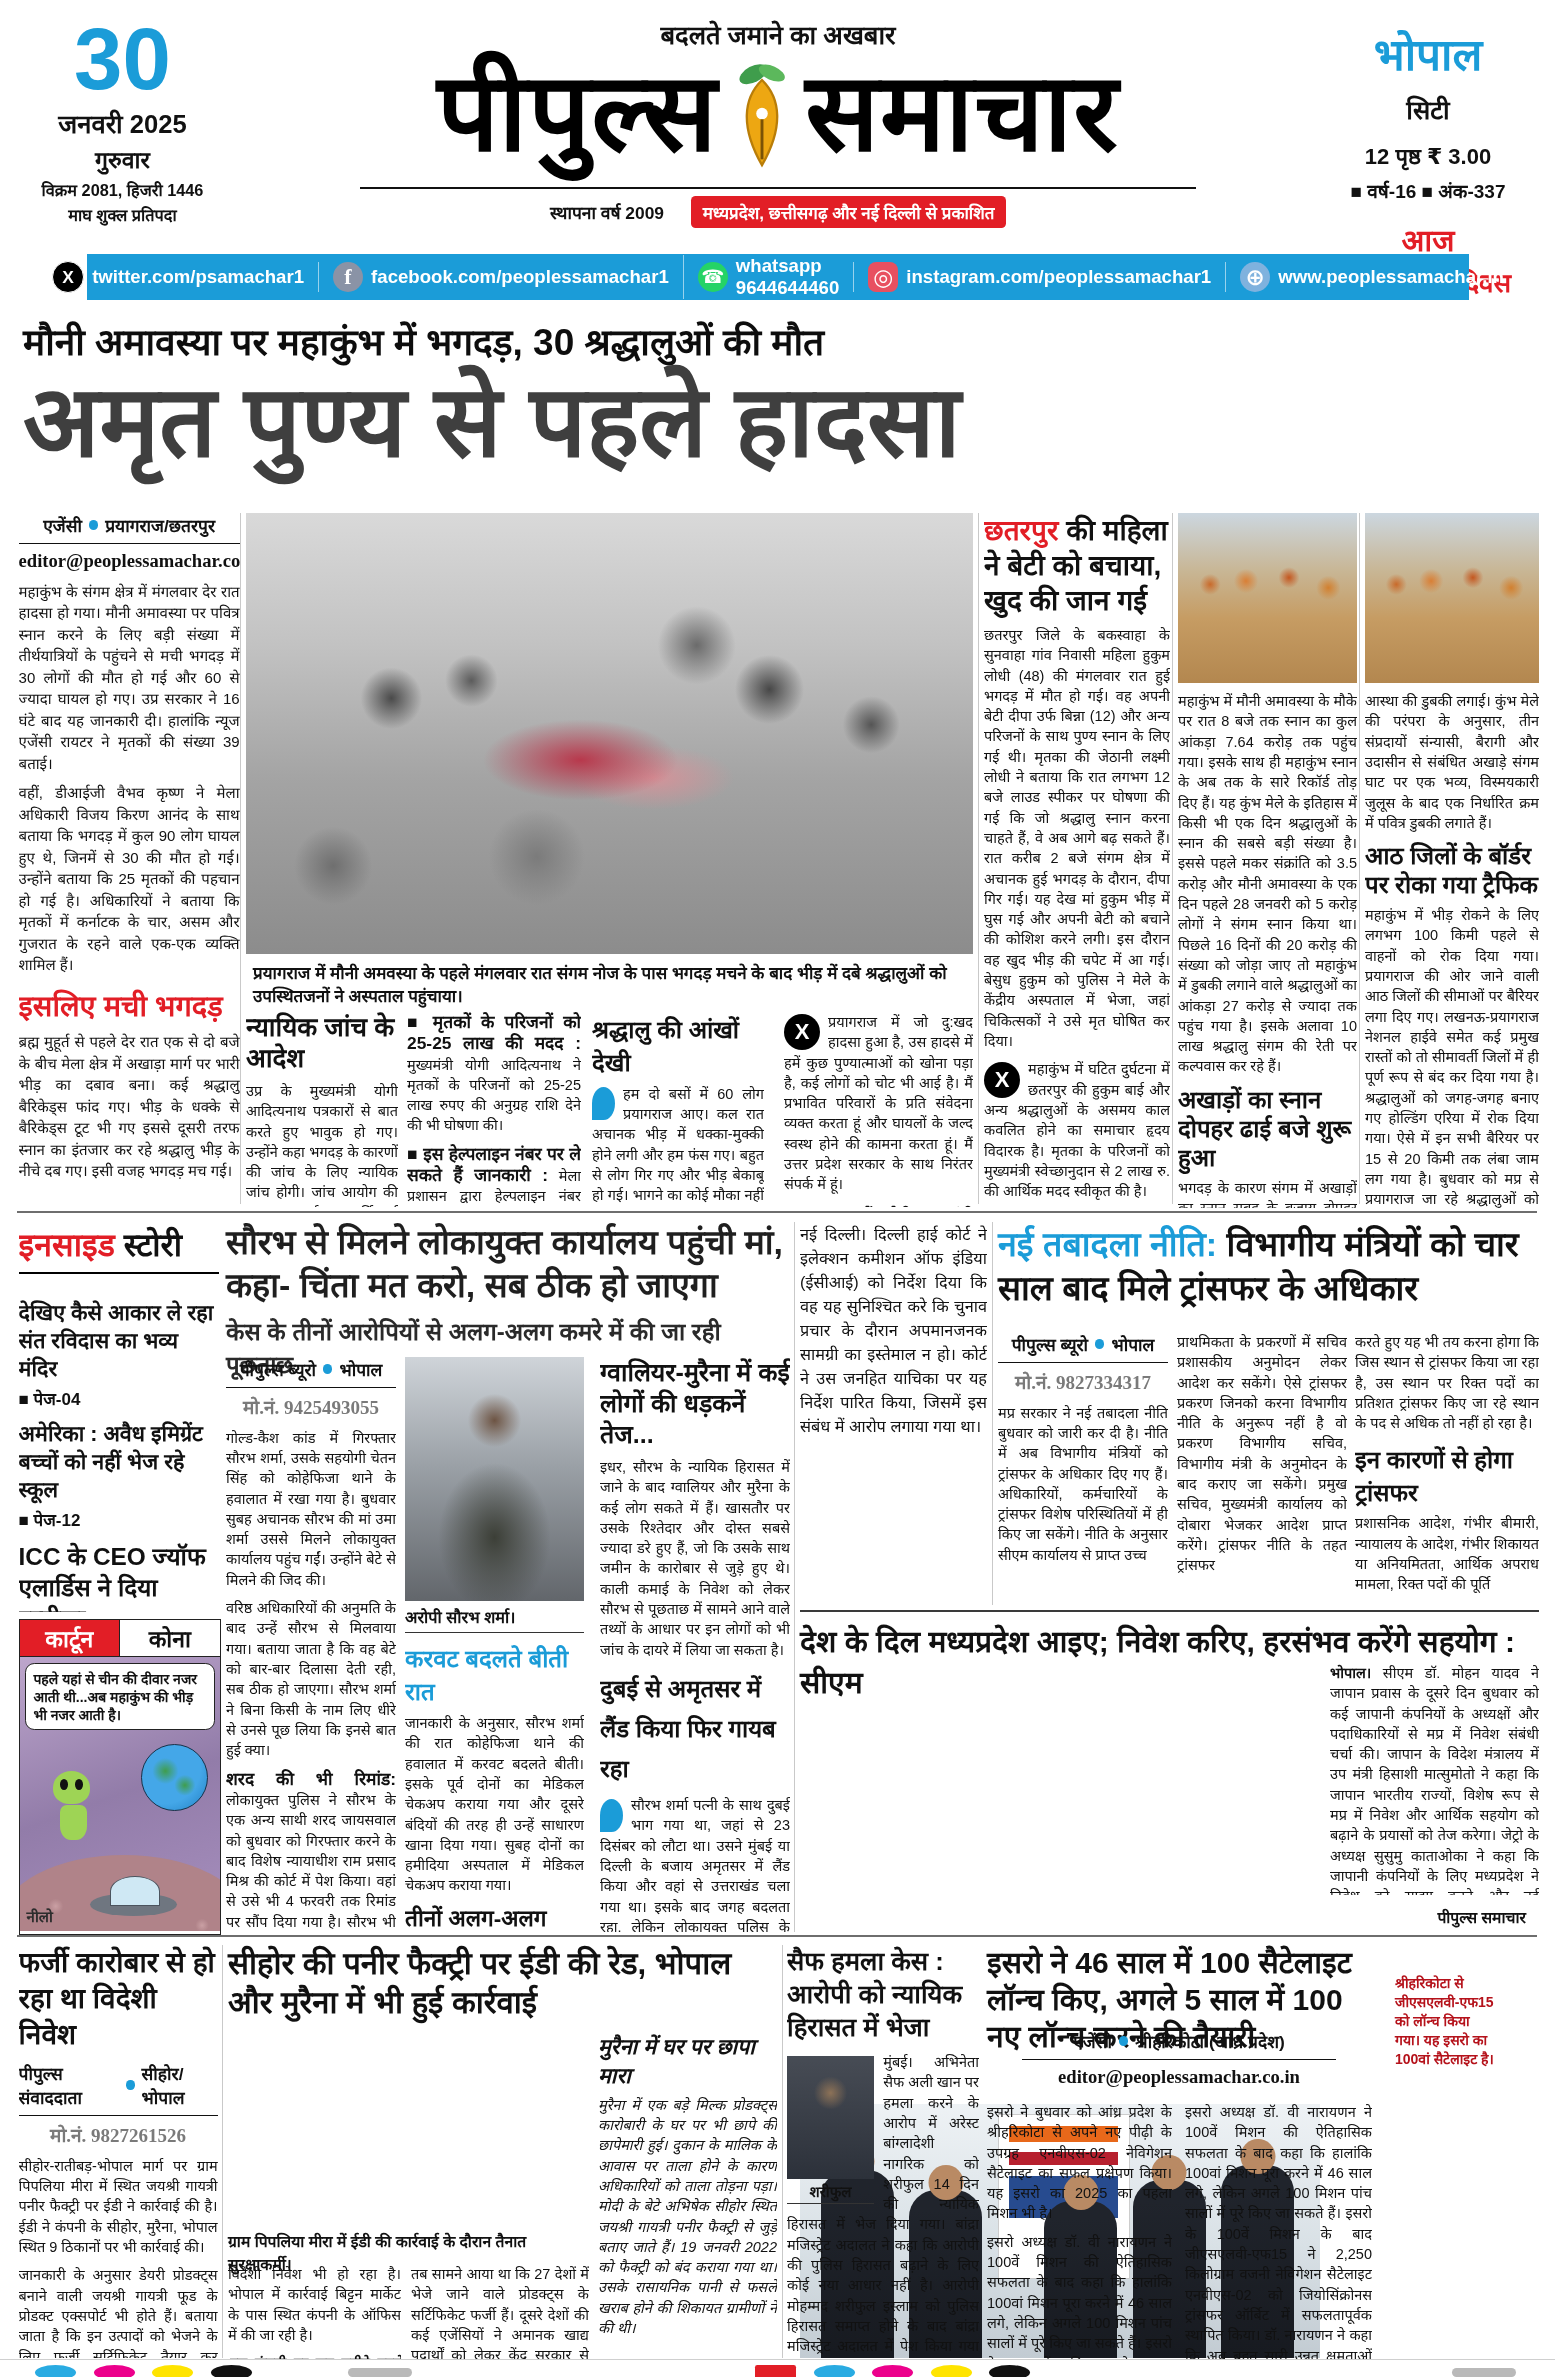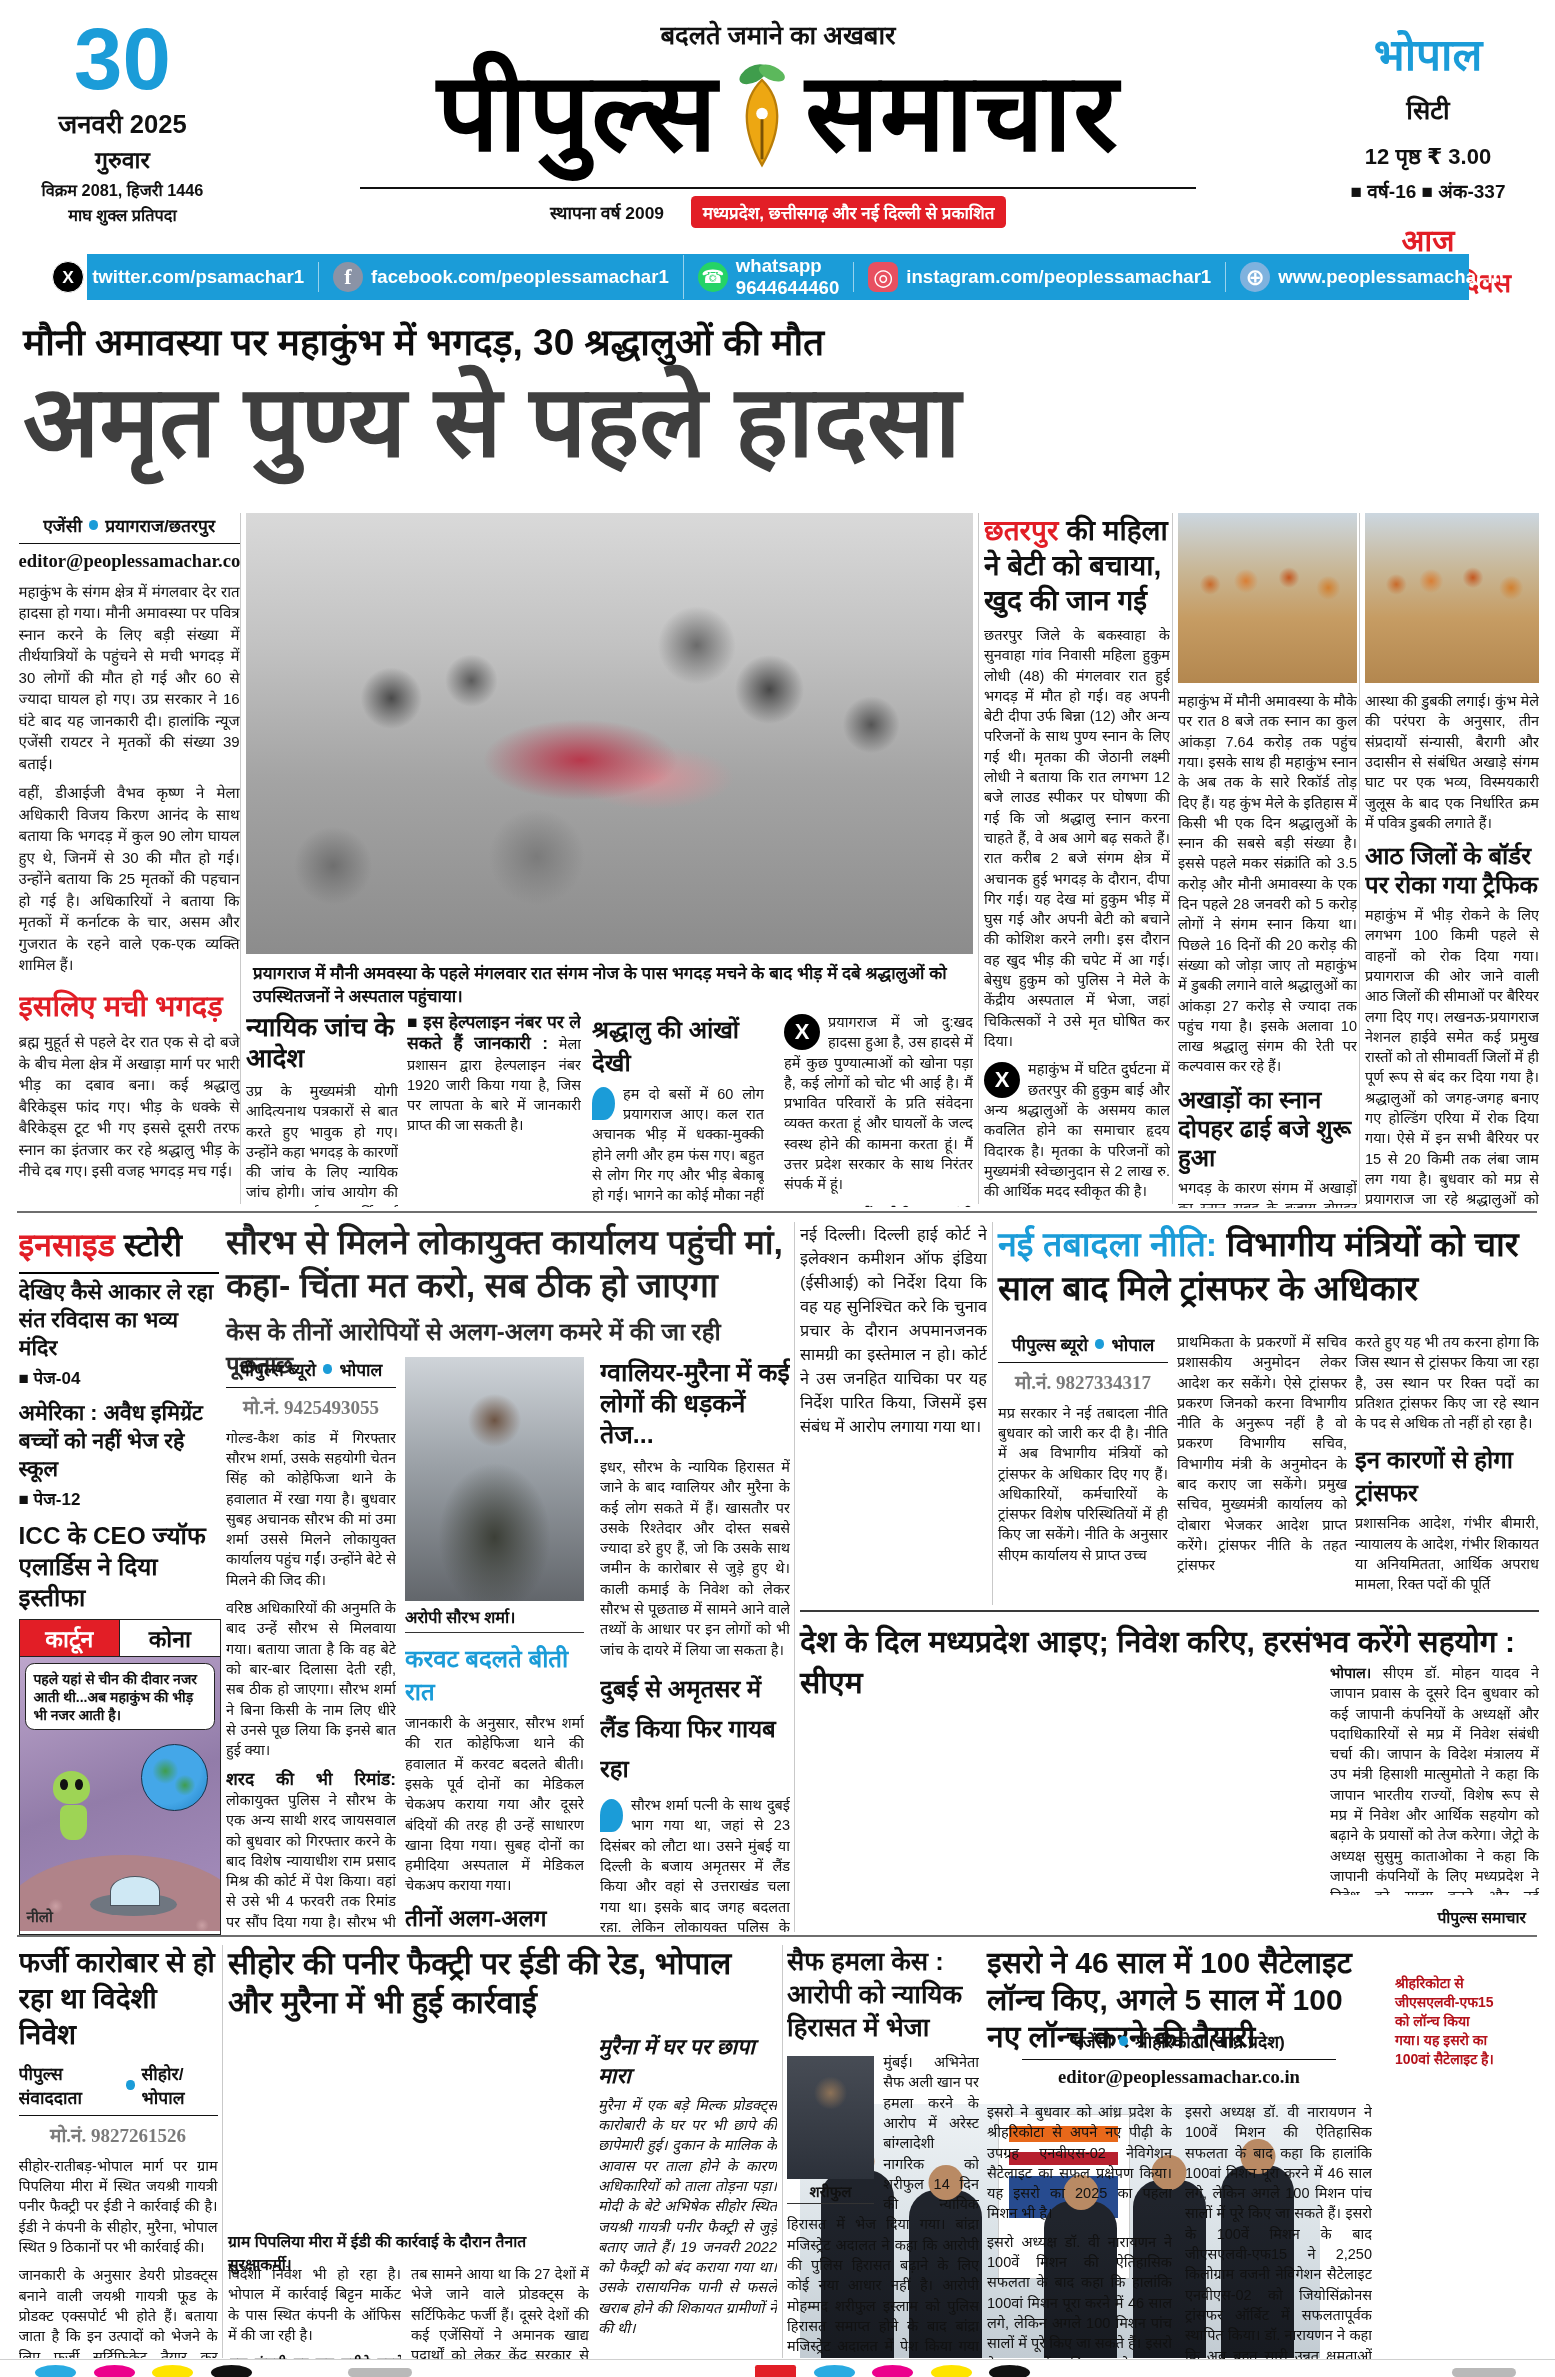--- a/index.html
+++ b/index.html
@@ -217,20 +217,21 @@
 
   <div class="abs photo photo-stampede" style="left:246px;top:513px;width:727px;height:441px;"></div>
   <div class="abs cap" style="left:253px;top:963px;width:720px;">प्रयागराज में मौनी अमवस्या के पहले मंगलवार रात संगम नोज के पास भगदड़ मचने के बाद भीड़ में दबे श्रद्धालुओं को उपस्थितजनों ने अस्पताल पहुंचाया।</div>
 
   <div class="abs clip" style="left:246px;top:1012px;width:152px;height:195px;">
     <div style="font-size:26px;font-weight:900;line-height:31px;margin-bottom:7px;">न्यायिक जांच के आदेश</div>
     <p class="body-xs">उप्र के मुख्यमंत्री योगी आदित्यनाथ पत्रकारों से बात करते हुए भावुक हो गए। उन्होंने कहा भगदड़ के कारणों की जांच के लिए न्यायिक जांच होगी। जांच आयोग की अध्यक्षता पूर्व न्यायमूर्ति हर्ष कुमार करेंगे। इसमें पूर्व आईएएस वीके गुप्ता और सेवानिवृत्त आईपीएस बीके सिंह भी शामिल होंगे।</p>
   </div>
 
   <div class="abs clip" style="left:407px;top:1012px;width:174px;height:195px;">
+    <p class="body-xs"><b class="lead-in">■ मृतकों के परिजनों को 25-25 लाख की मदद :</b> <span>मुख्यमंत्री योगी आदित्यनाथ ने मृतकों के परिजनों को 25-25 लाख रुपए की अनुग्रह राशि देने की भी घोषणा की।</span></p>
     <p class="body-xs"><b class="lead-in">■ इस हेल्पलाइन नंबर पर ले सकते हैं जानकारी :</b> <span>मेला प्रशासन द्वारा हेल्पलाइन नंबर 1920 जारी किया गया है, जिस पर लापता के बारे में जानकारी प्राप्त की जा सकती है।</span></p>
   </div>
 
   <div class="abs clip" style="left:592px;top:1012px;width:172px;height:195px;">
     <div style="font-size:24px;font-weight:900;margin-bottom:5.8px;">श्रद्धालु की आंखों देखी</div>
     <div class="bquote"></div>
     <p class="body-xs">हम दो बसों में 60 लोग प्रयागराज आए। कल रात अचानक भीड़ में धक्का-मुक्की होने लगी और हम फंस गए। बहुत से लोग गिर गए और भीड़ बेकाबू हो गई। भागने का कोई मौका नहीं था, हर तरफ से धक्का-मुक्की हो रही थी।</p>
 
   </div>
 
@@ -267,21 +268,21 @@
     <div class="photo photo-bath" style="width:174px;height:170px;margin-bottom:8.1px;"></div>
     <p class="body-xs">आस्था की डुबकी लगाई। कुंभ मेले की परंपरा के अनुसार, तीन संप्रदायों संन्यासी, बैरागी और उदासीन से संबंधित अखाड़े संगम घाट पर एक भव्य, विस्मयकारी जुलूस के बाद एक निर्धारित क्रम में पवित्र डुबकी लगाते हैं।</p>
     <div class="sub-blk">आठ जिलों के बॉर्डर पर रोका गया ट्रैफिक</div>
     <p class="body-xs">महाकुंभ में भीड़ रोकने के लिए लगभग 100 किमी पहले से वाहनों को रोक दिया गया। प्रयागराज की ओर जाने वाली आठ जिलों की सीमाओं पर बैरियर लगा दिए गए। लखनऊ-प्रयागराज नेशनल हाईवे समेत कई प्रमुख रास्तों को तो सीमावर्ती जिलों में ही पूर्ण रूप से बंद कर दिया गया है। श्रद्धालुओं को जगह-जगह बनाए गए होल्डिंग एरिया में रोक दिया गया। ऐसे में इन सभी बैरियर पर 15 से 20 किमी तक लंबा जाम लग गया है। बुधवार को मप्र से प्रयागराज जा रहे श्रद्धालुओं को रीवा, सतना और छतरपुर बॉर्डर पर रोक दिया गया।</p>
 
   </div>
 
   <div class="abs rule-h" style="left:17.4px;top:1211px;width:1520px;"></div>
 
   <div class="abs clip" style="left:18.6px;top:1222px;width:200px;height:390px;">
-    <div style="font-size:32px;font-weight:900;border-bottom:2.3px solid #000;padding-bottom:7px;margin-bottom:4px;">
+    <div style="font-size:32px;font-weight:900;border-bottom:2.3px solid #000;padding-bottom:7px;margin-bottom:25px;">
       <span class="red">इनसाइड</span><span> स्टोरी</span>
     </div>
     <div style="font-size:21.5px;font-weight:800;line-height:28px;">देखिए कैसे आकार ले रहा संत रविदास का भव्य मंदिर</div>
     <div class="pg-tag">■ पेज-04</div>
     <div style="font-size:21.5px;font-weight:800;line-height:28px;">अमेरिका : अवैध इमिग्रेंट बच्चों को नहीं भेज रहे स्कूल</div>
     <div class="pg-tag">■ पेज-12</div>
     <div style="font-size:24.4px;font-weight:900;line-height:31px;margin:8.1px 0 7px;">ICC के CEO ज्यॉफ एलार्डिस ने दिया इस्तीफा</div>
 
   </div>
 

